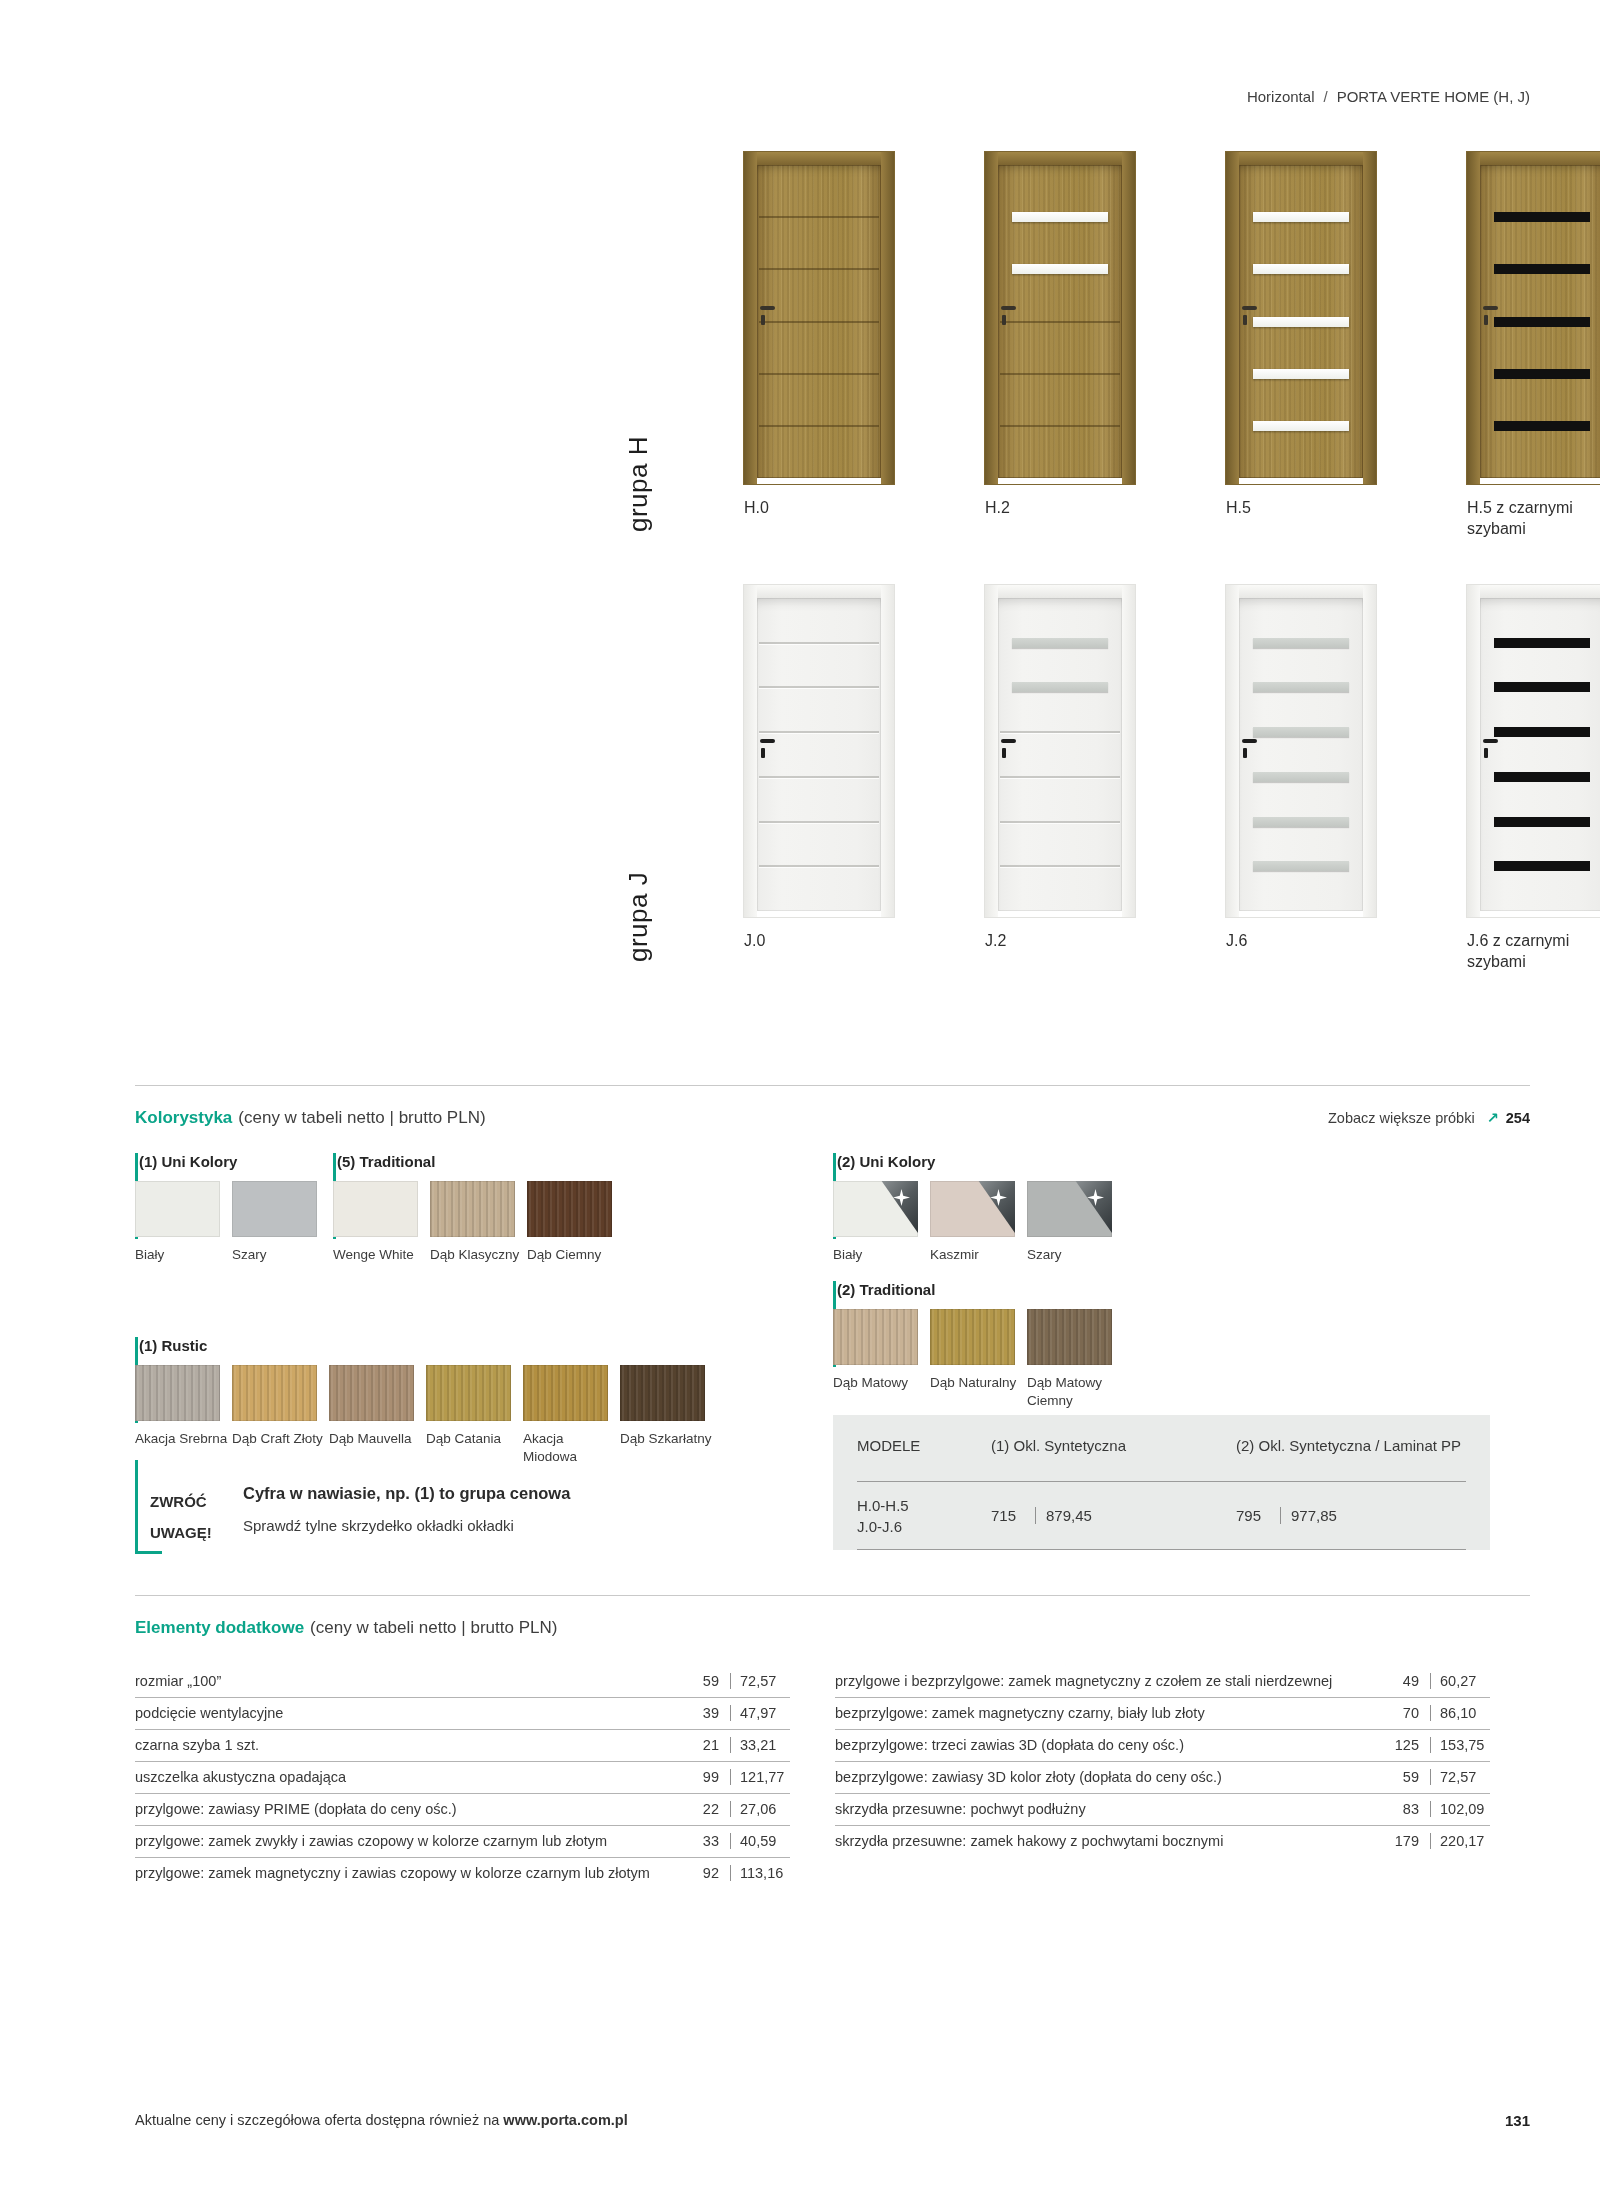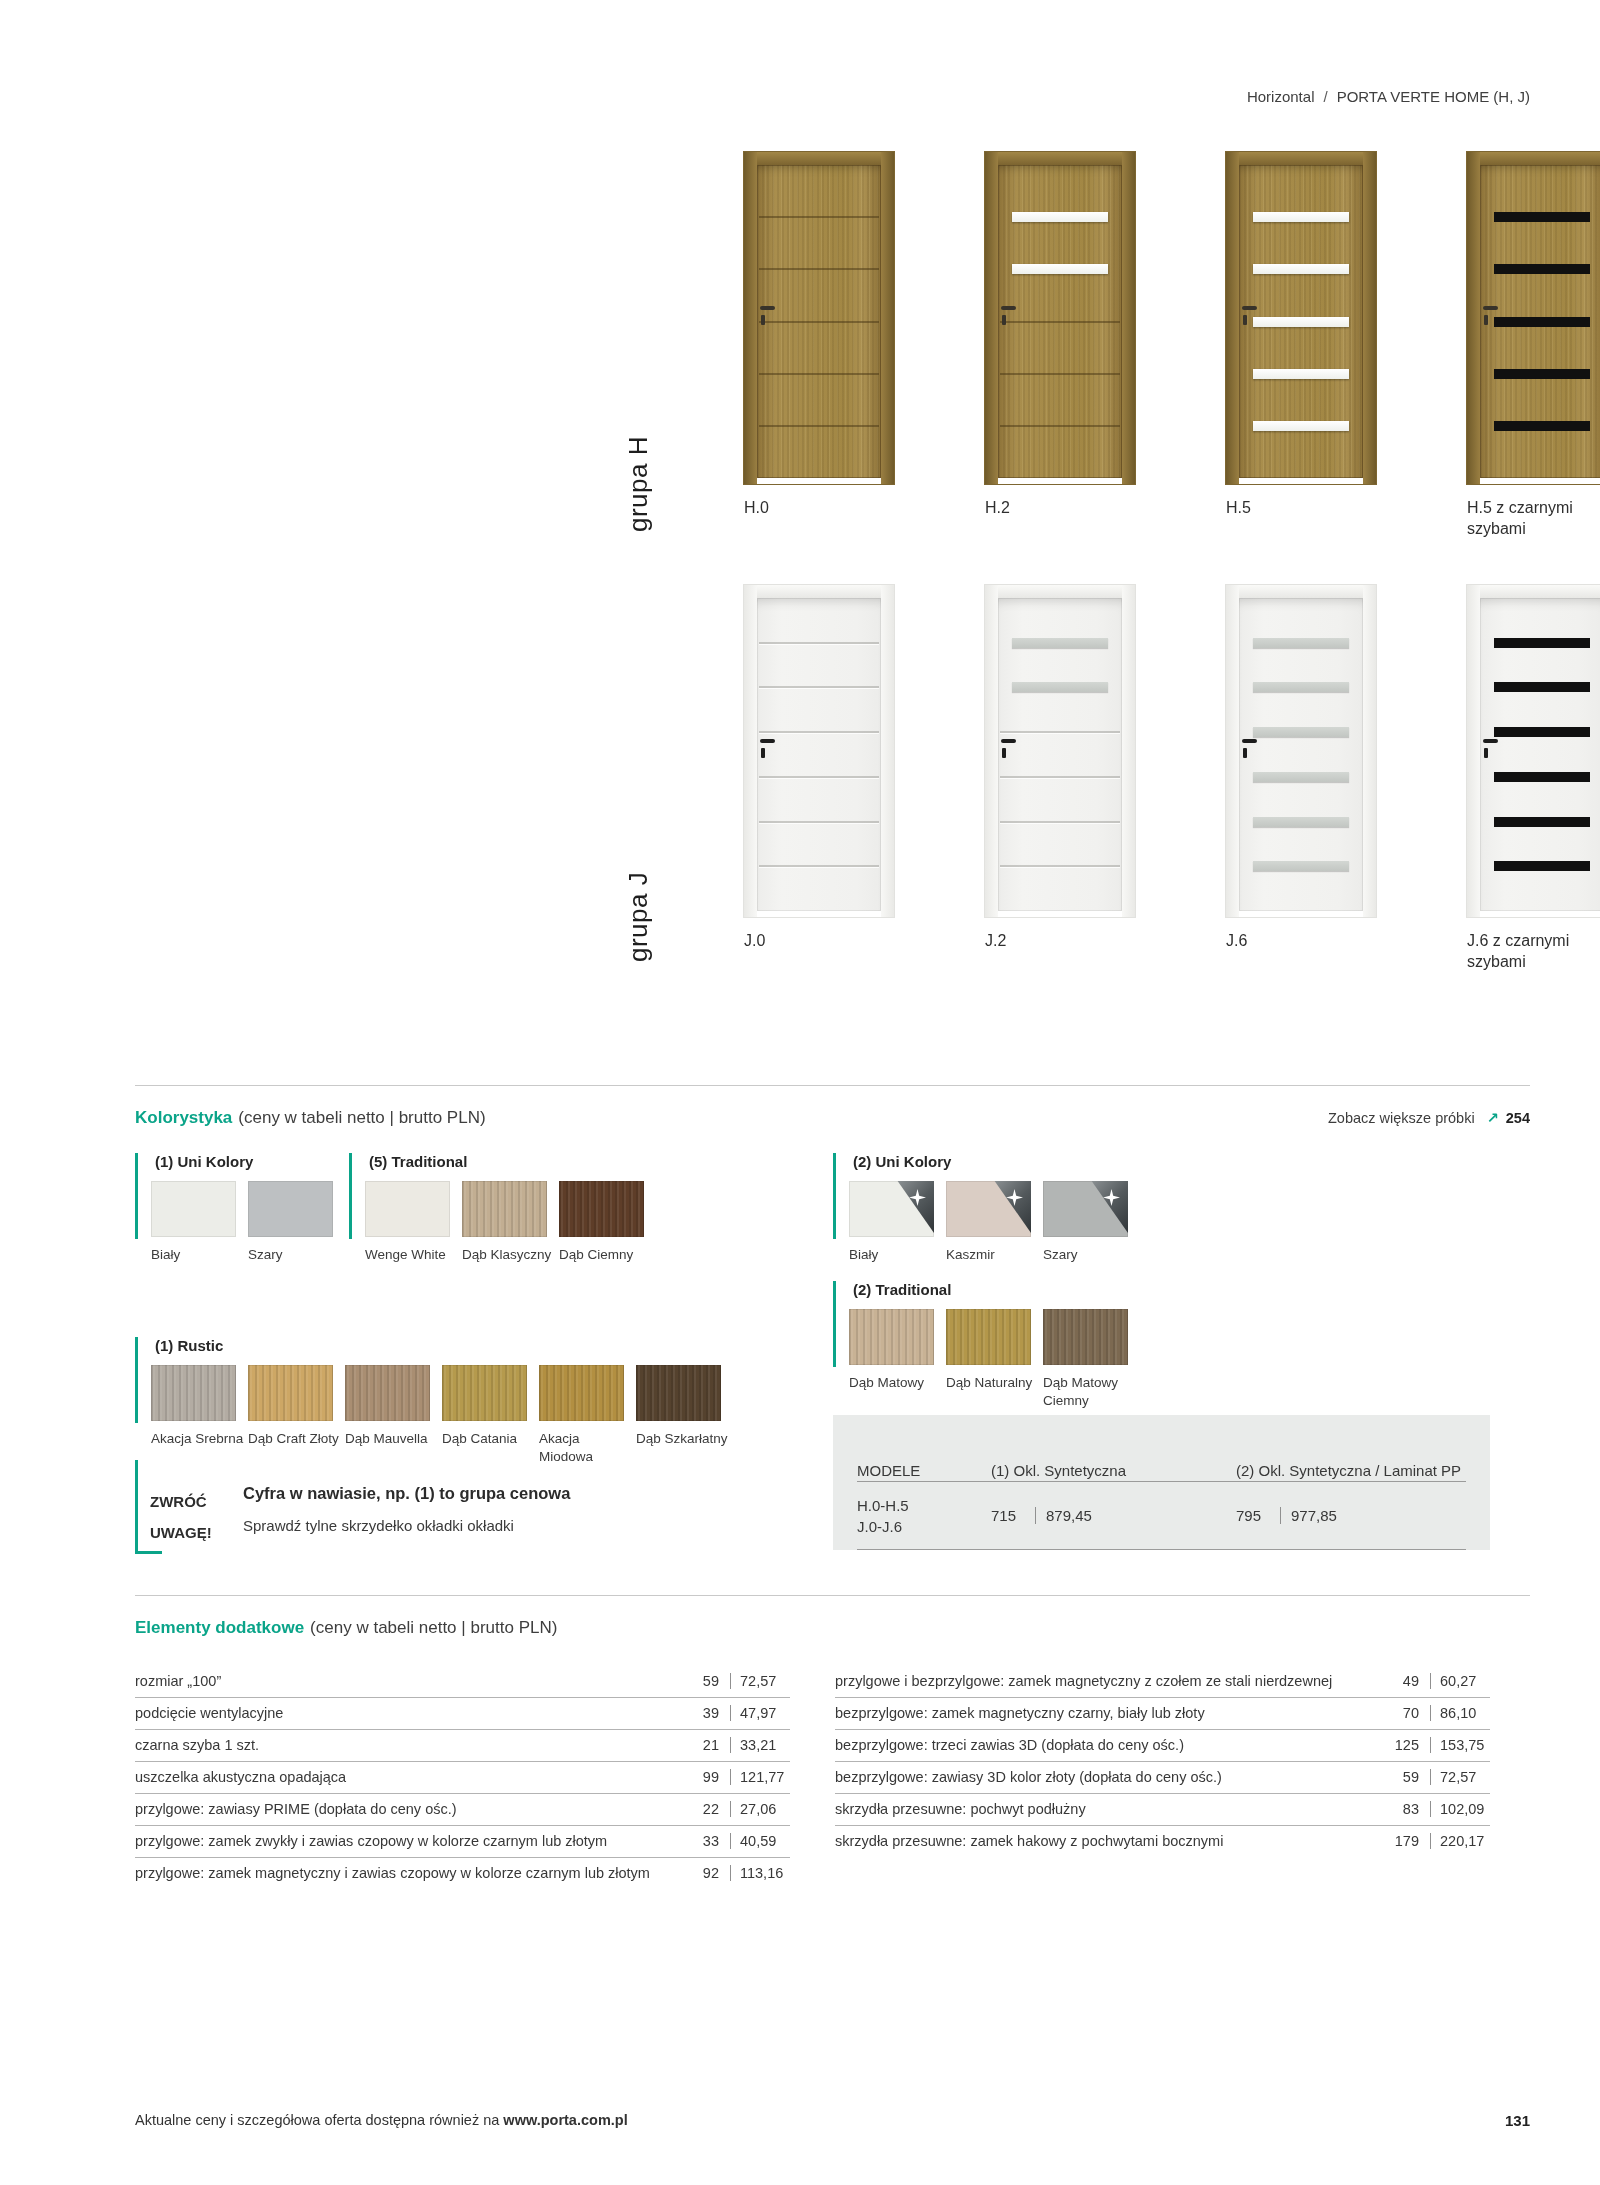--- a/index.html
+++ b/index.html
@@ -54,21 +54,21 @@
   .rule{position:absolute;left:135px;width:1395px;height:1px;background:#c9c9c9;}
   .sec-head{position:absolute;left:135px;font-size:17px;color:#3e3e3e;}
   .teal{color:#0aa489;font-weight:bold;}
   .sub{font-weight:normal;margin-left:6px;}
   .samples-link{position:absolute;right:70px;top:1110px;font-size:14.5px;color:#3d3d3d;}
   .samples-link .arr{color:#0aa489;font-weight:bold;margin:0 7px 0 12px;}
   .samples-link b{color:#222;}
 
   
   .sw-area{position:absolute;display:flex;gap:16px;align-items:flex-start;}
-  .sg{position:relative;padding-left:16px;}
+  .sg{position:relative;padding-left:0;}
   .sg-bar{position:absolute;left:0;top:1px;width:3px;height:86px;background:#0aa489;}
   .sg-name{margin:0 0 10px 4px;font-size:15px;font-weight:bold;color:#262626;line-height:19px;}
   .sg-cells{display:flex;gap:12px;}
   .cell{width:85px;}
   .sw{position:relative;width:85px;height:56px;box-shadow:inset 0 0 0 1px rgba(0,0,0,.08);overflow:hidden;}
   .sw-label{margin-top:9px;font-size:13.5px;line-height:18px;color:#3c3c3c;width:95px;}
   .tri{position:absolute;top:0;right:0;width:52px;height:52px;
        background:linear-gradient(135deg,#9fa4a6 0%,#545a5d 55%,#303538 100%);
        clip-path:polygon(30% 0,100% 0,100% 100%);}
   .star{position:absolute;top:8px;right:8px;width:17px;height:17px;background:#fff;
@@ -82,21 +82,21 @@
   .note-title{position:absolute;left:108px;top:24px;font-size:16.5px;font-weight:bold;color:#2b2b2b;}
   .note-sub{position:absolute;left:108px;top:57px;font-size:15px;color:#3a3a3a;}
 
   
   .ptable{position:absolute;left:833px;top:1415px;width:657px;height:135px;background:#e9ebea;
           box-sizing:border-box;padding:20px 24px 0;font-size:15px;color:#383838;}
   .pt-row{display:flex;}
   .pt-c0{width:134px;}
   .pt-c1{width:245px;}
   .pt-c2{flex:1;}
-  .pt-head{line-height:21px;min-height:46px;align-items:flex-end;}
+  .pt-head{line-height:21px;min-height:46px;}
   .pt-rule{height:1px;background:#9b9b9b;}
   .pt-data{padding:13px 0 12px;line-height:21px;}
   .vsep{display:inline-block;width:1px;height:17px;background:#909090;margin:0 10px;vertical-align:-3px;}
   .netto{display:inline-block;min-width:34px;}
   .pt-data .pt-c1,.pt-data .pt-c2{padding-top:10px;}
 
   
   .plist{position:absolute;top:1666px;width:655px;font-size:14.5px;color:#383838;}
   .plist.left{left:135px;} .plist.right{left:835px;}
   .prow{display:flex;align-items:flex-start;padding:6px 0 7px;border-bottom:1px solid #b3b3b3;line-height:18px;box-sizing:border-box;min-height:32px;}

